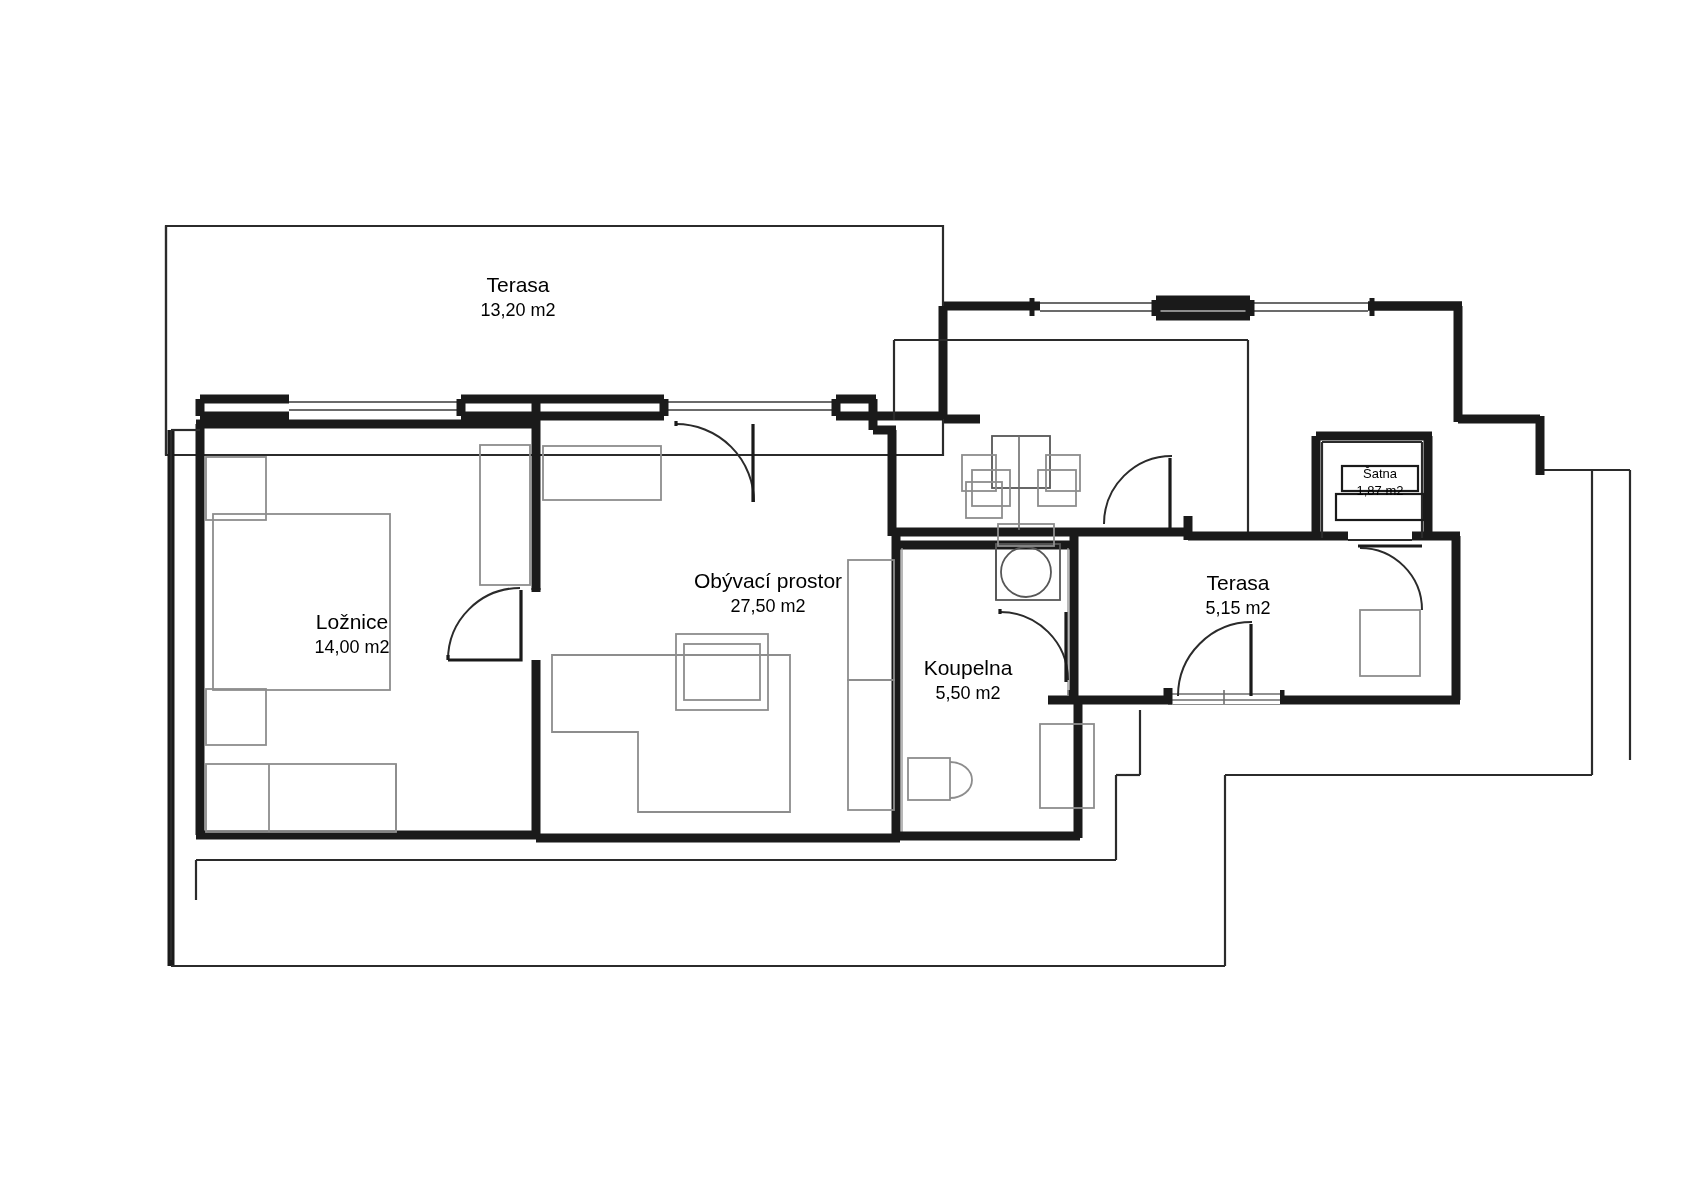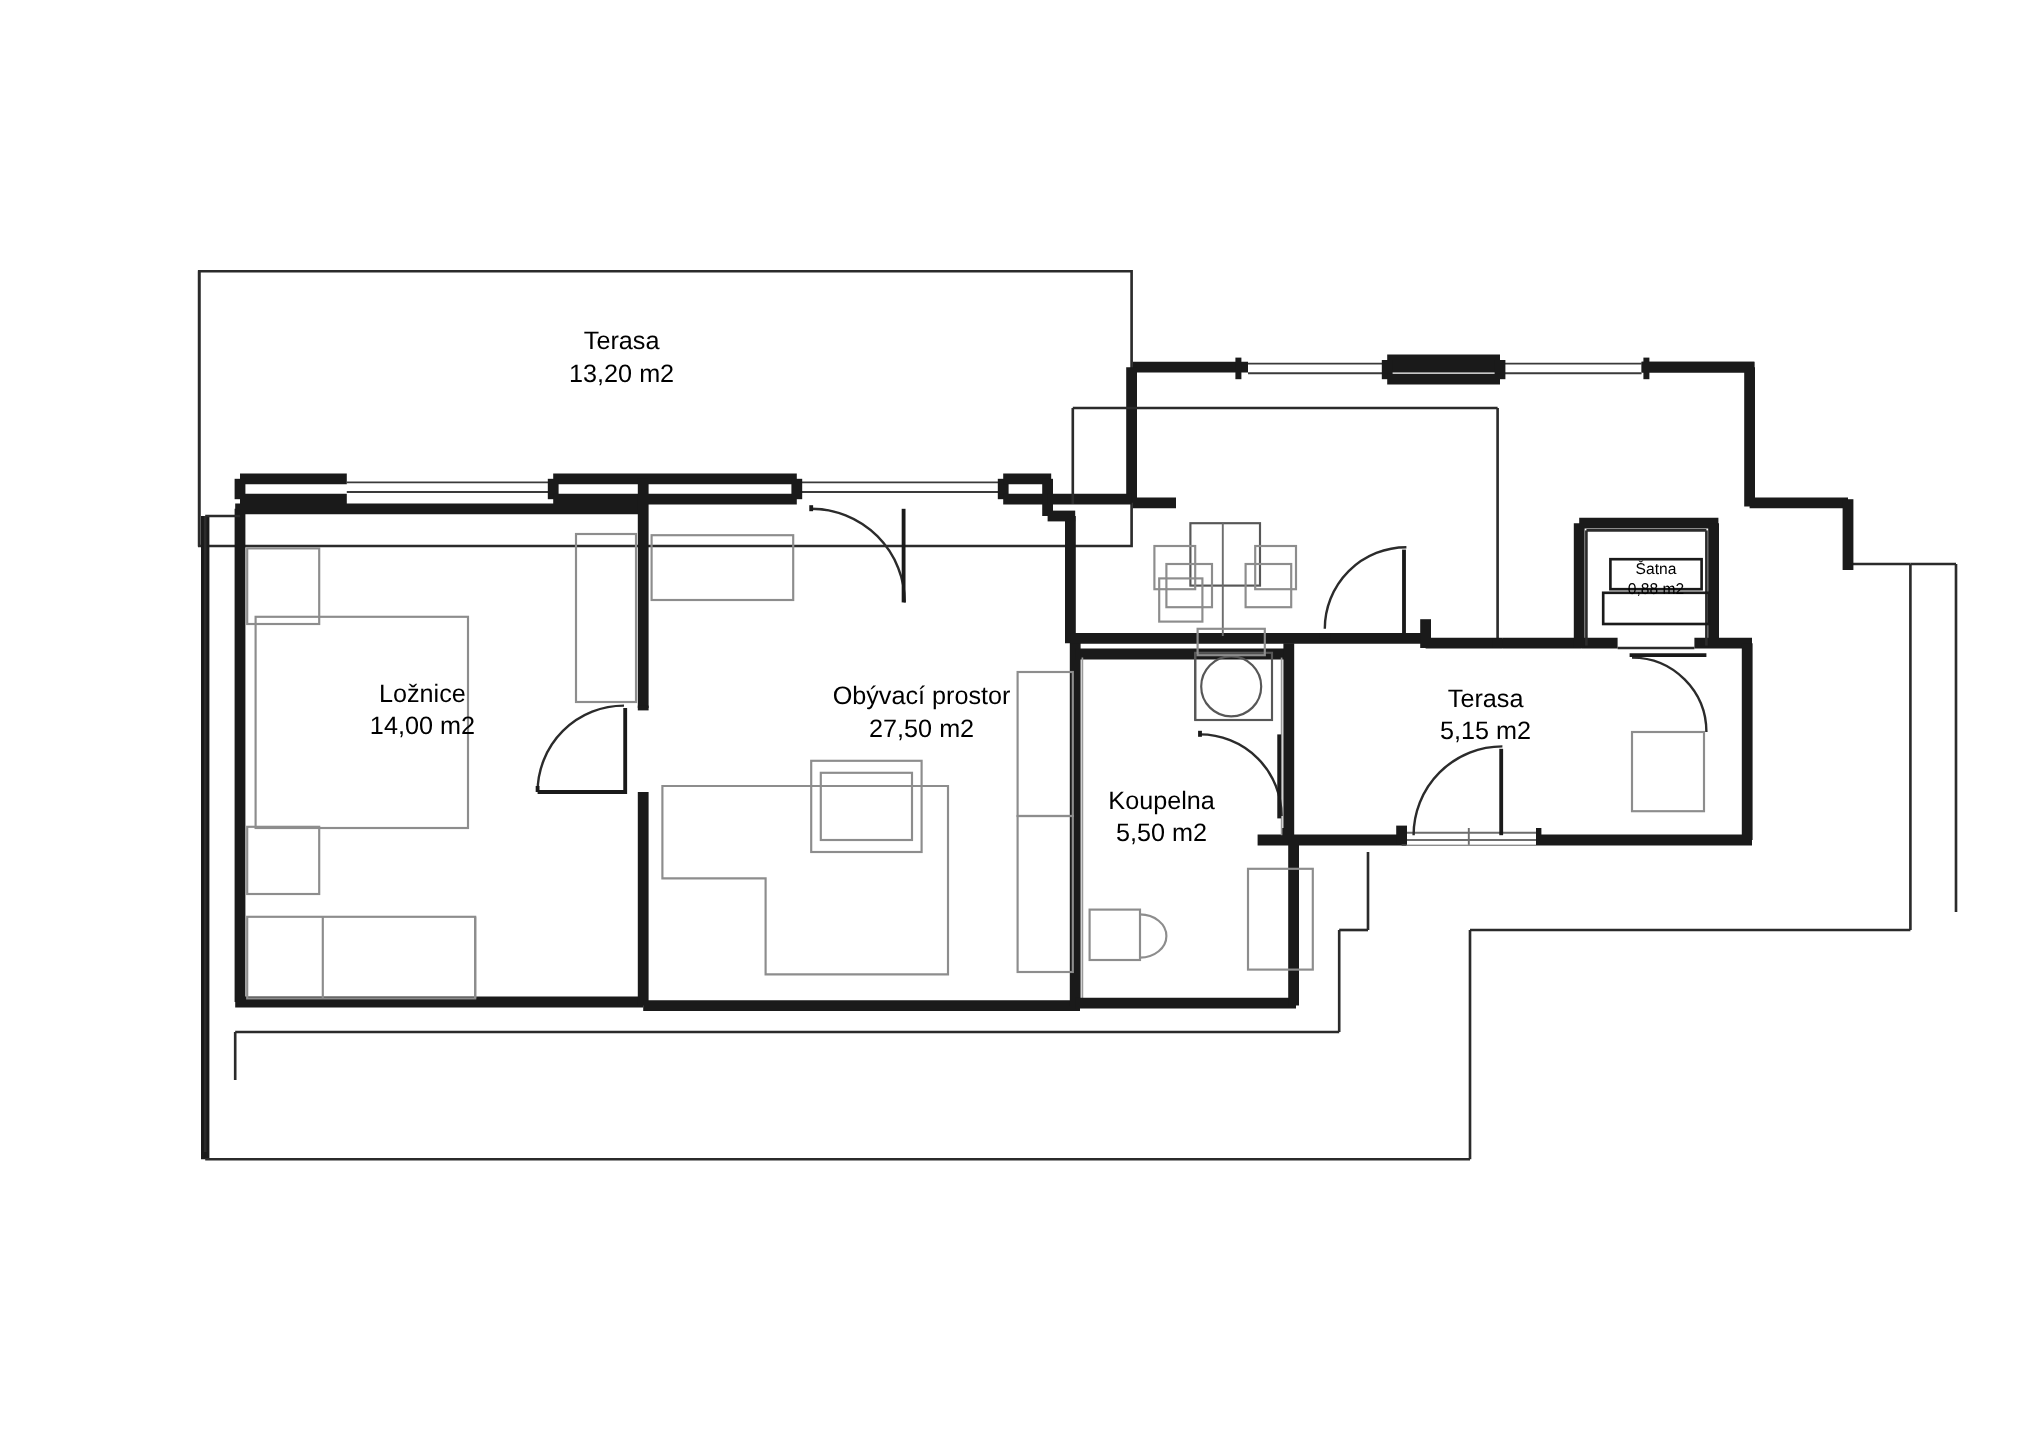--- a/index.html
+++ b/index.html
@@ -45,21 +45,21 @@
   .room-label {
     position: absolute;
     text-align: center;
     color: #000000;
     font-family: "Liberation Sans", sans-serif;
     line-height: 1.28;
     white-space: nowrap;
     user-select: none;
   }
   .room-label .rl-name { display: block; font-size: 21px; font-weight: 400; }
-  .room-label .rl-area { display: block; font-size: 21px; font-weight: 400; }
+  .room-label .rl-area { display: block; font-size: 18px; font-weight: 400; }
   .room-label.small .rl-name,
   .room-label.small .rl-area { font-size: 13px; }
 </style>
 </head>
 <body>
 
 <div id="floorplan-root">
 
   <svg class="plan" viewBox="0 0 1698 1200" xmlns="http://www.w3.org/2000/svg">
 
@@ -309,34 +309,34 @@
   </svg>
 
   <div class="room-label" style="left:418px; top:272px; width:200px;">
     <span class="rl-name">Terasa</span>
     <span class="rl-area">13,20 m2</span>
   </div>
 
 
   <div class="room-label small" style="left:1300px; top:466px; width:160px;">
     <span class="rl-name">Šatna</span>
-    <span class="rl-area">0,88 m2</span>
+    <span class="rl-area">1,87 m2</span>
   </div>
 
   <div class="room-label" style="left:648px; top:568px; width:240px;">
     <span class="rl-name">Obývací prostor</span>
     <span class="rl-area">27,50 m2</span>
   </div>
 
   <div class="room-label" style="left:1148px; top:570px; width:180px;">
     <span class="rl-name">Terasa</span>
     <span class="rl-area">5,15 m2</span>
   </div>
 
-  <div class="room-label" style="left:262px; top:566px; width:180px;">
+  <div class="room-label" style="left:262px; top:609px; width:180px;">
     <span class="rl-name">Ložnice</span>
     <span class="rl-area">14,00 m2</span>
   </div>
 
   <div class="room-label" style="left:878px; top:655px; width:180px;">
     <span class="rl-name">Koupelna</span>
     <span class="rl-area">5,50 m2</span>
   </div>
 
 </div>

